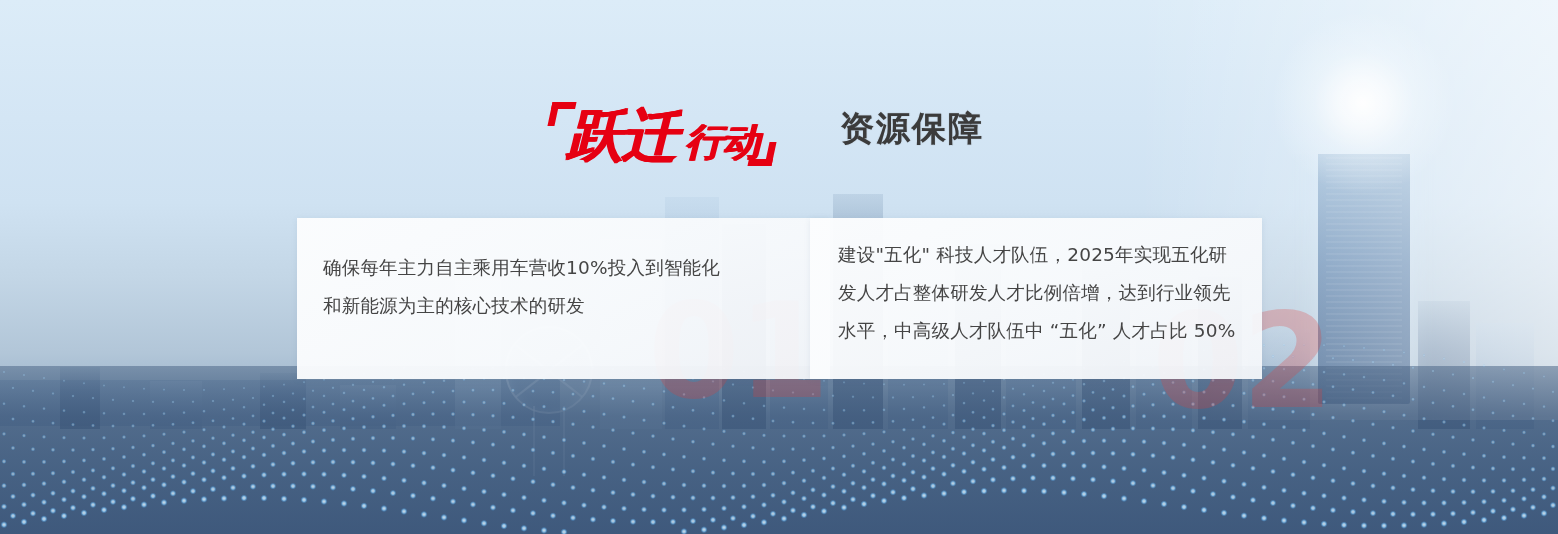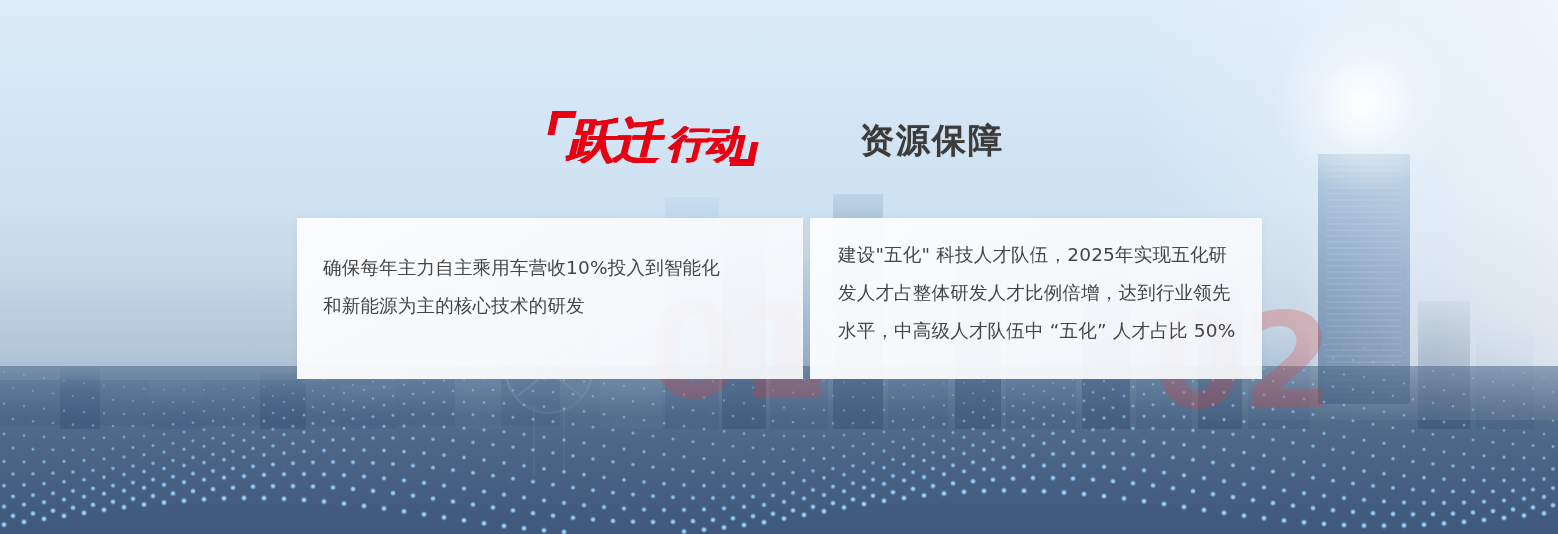--- a/index.html
+++ b/index.html
@@ -79,52 +79,51 @@
   .header{position:absolute;left:0;top:92px;width:100%;height:80px;}
   .logo-wrap{
     position:absolute;left:566px;top:0;height:72px;display:flex;align-items:flex-end;
   }
   .logo{
     position:relative;color:#e60012;font-weight:bold;letter-spacing:-1px;
     font-style:italic;line-height:1;white-space:nowrap;
     font-family:"DejaVu Sans","Liberation Sans",sans-serif;
     text-shadow:1px 0 0 #e60012,2px 0 0 #e60012;
   }
-  .logo .big{font-size:47px;text-align:right;}
+  .logo .big{font-size:56px;text-align:right;}
   .logo .small{font-size:38px;margin-left:8px;}
   .qt{position:absolute;color:#e60012;font-weight:bold;line-height:1;}
   .qt-open{left:-16px;top:-6px;width:17px;height:17px;
     border-top:7px solid #e60012;border-left:7px solid #e60012;transform:skewX(-12deg);}
   .qt-close{right:-16px;bottom:-2px;width:17px;height:17px;
     border-bottom:7px solid #e60012;border-right:7px solid #e60012;transform:skewX(-12deg);}
   .subtitle{
-    position:absolute;left:860px;top:14px;
+    position:absolute;left:840px;top:14px;
     font-size:34px;font-weight:bold;color:#3b3b3b;letter-spacing:2px;
     font-family:"DejaVu Sans","Liberation Sans",sans-serif;
     text-shadow:0 0 1px rgba(60,60,60,.5);
-    margin-top:12px;
   }
 
   
   .ghost-num{
     position:absolute;font-size:132px;font-weight:bold;line-height:1;
     color:rgba(224,60,58,.26);letter-spacing:-2px;
     font-family:"DejaVu Sans","Liberation Sans",sans-serif;
     user-select:none;
   }
   .ghost-01{left:648px;top:285px;}
   .ghost-02{left:1152px;top:295px;}
 
   
   .card{
     position:absolute;top:218px;height:161px;
     background:linear-gradient(135deg,rgba(252,253,254,.97) 0%,rgba(249,251,253,.95) 55%,rgba(246,248,251,.93) 100%);
     box-shadow:0 1px 6px rgba(80,110,140,.10);
   }
-  .card-1{left:297px;width:506px;}
+  .card-1{left:297px;width:506px;padding-left:27px;}
   .card-2{left:810px;width:452px;}
   .card-body{
     position:absolute;left:26px;right:18px;top:31px;
     font-size:18.5px;line-height:38px;color:#454545;
     font-family:"DejaVu Sans","Liberation Sans",sans-serif;
     letter-spacing:.2px;white-space:pre-line;
   }
   .card-2 .card-body{top:18px;left:28px;right:12px;}
 </style>
 </head>

